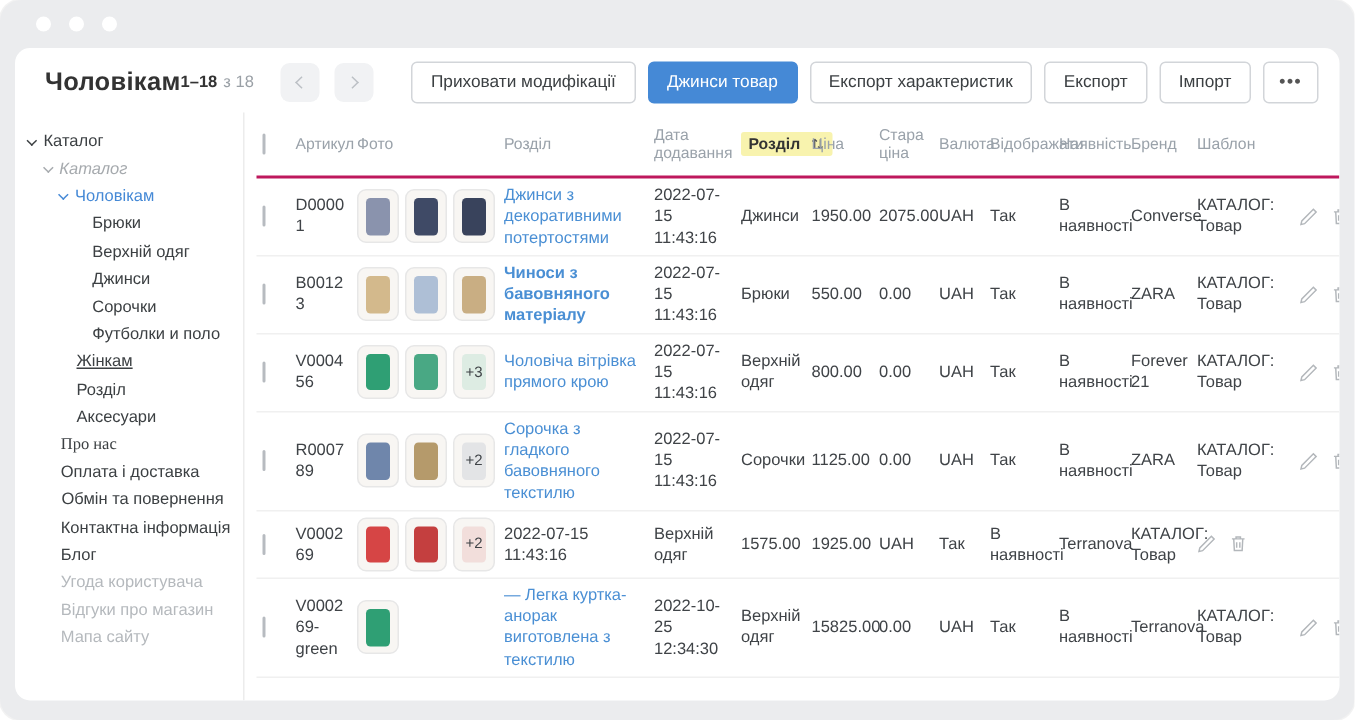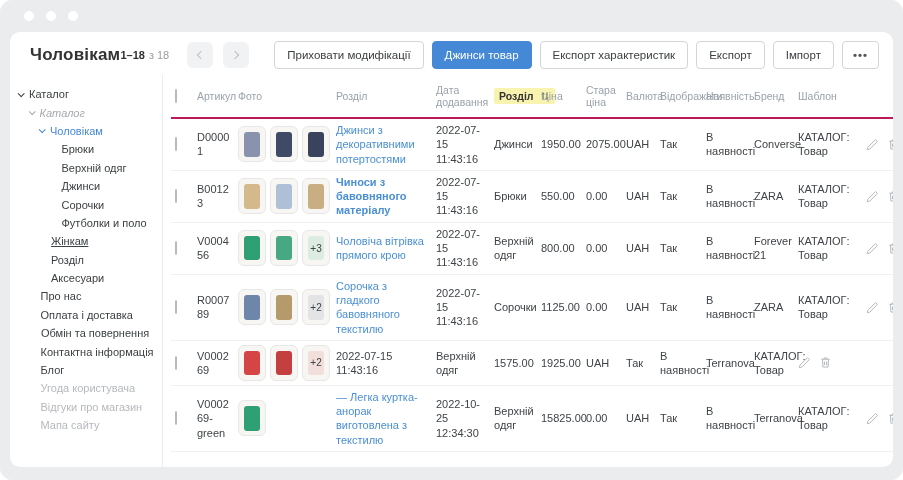--- a/index.html
+++ b/index.html
@@ -126,21 +126,21 @@
           </div>
           <div class="tree-item tone-dark" style="padding-left: 41px; text-decoration: underline;">
             <span>Жінкам</span>
           </div>
           <div class="tree-item tone-dark" style="padding-left: 41px;">
             <span>Розділ</span>
           </div>
           <div class="tree-item tone-dark" style="padding-left: 41px;">
             <span>Аксесуари</span>
           </div>
-          <div class="tree-item tone-dark" style="padding-left: 30.5px;">
+          <div class="tree-item tone-dark" style="padding-left: 30.5px; font-family: Liberation Serif, serif;">
             <span>Про нас</span>
           </div>
           <div class="tree-item tone-dark" style="padding-left: 30.5px;">
             <span>Оплата і доставка</span>
           </div>
           <div class="tree-item tone-dark" style="padding-left: 31px;">
             <span>Обмін та повернення</span>
           </div>
           <div class="tree-item tone-dark" style="padding-left: 30.5px;">
             <span>Контактна інформація</span>

